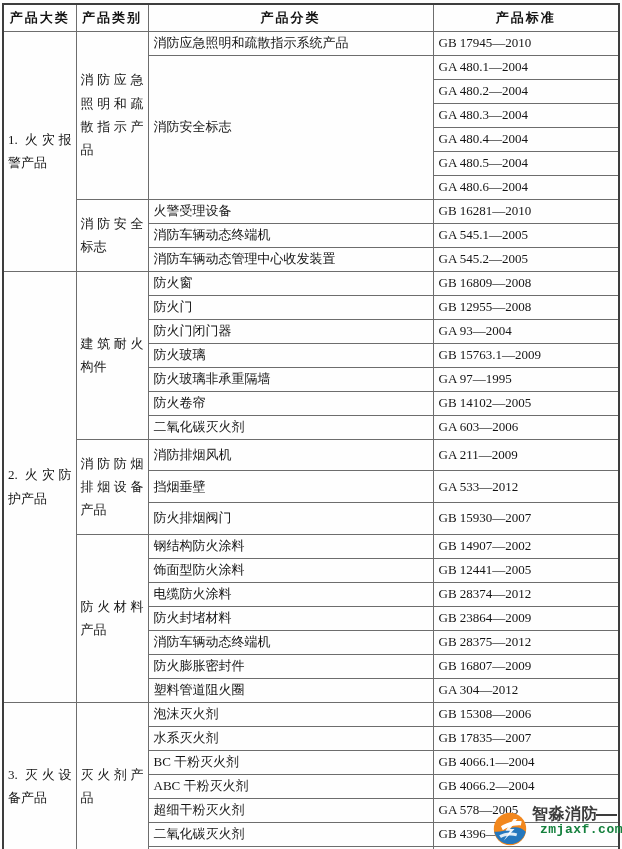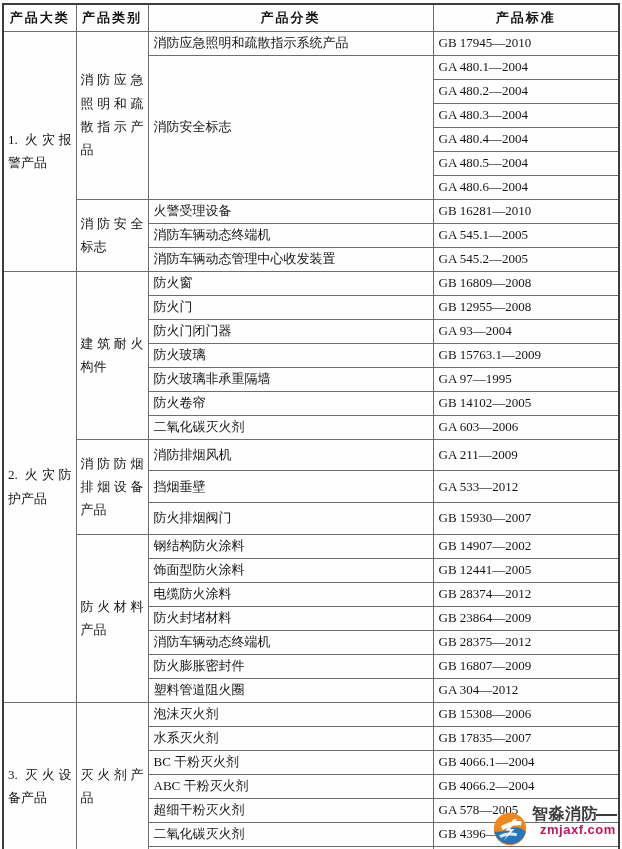--- a/index.html
+++ b/index.html
@@ -88,24 +88,24 @@
     width: 21px;
     height: 2px;
     background: #3c3c3c;
   }
   .wm-site {
     position: absolute;
     left: 50px;
     top: 19px;
     font-size: 13px;
     font-weight: 700;
-    color: #be185d;
+    color: #15803d;
     letter-spacing: 0.5px;
     white-space: nowrap;
-    font-family: Liberation Sans, sans-serif;
+    font-family: Liberation Mono, monospace;
   }
 </style>
 </head>
 <body>
 
 <div class="page">
 
   <table class="products">
     <colgroup>
       <col style="width:73px">

